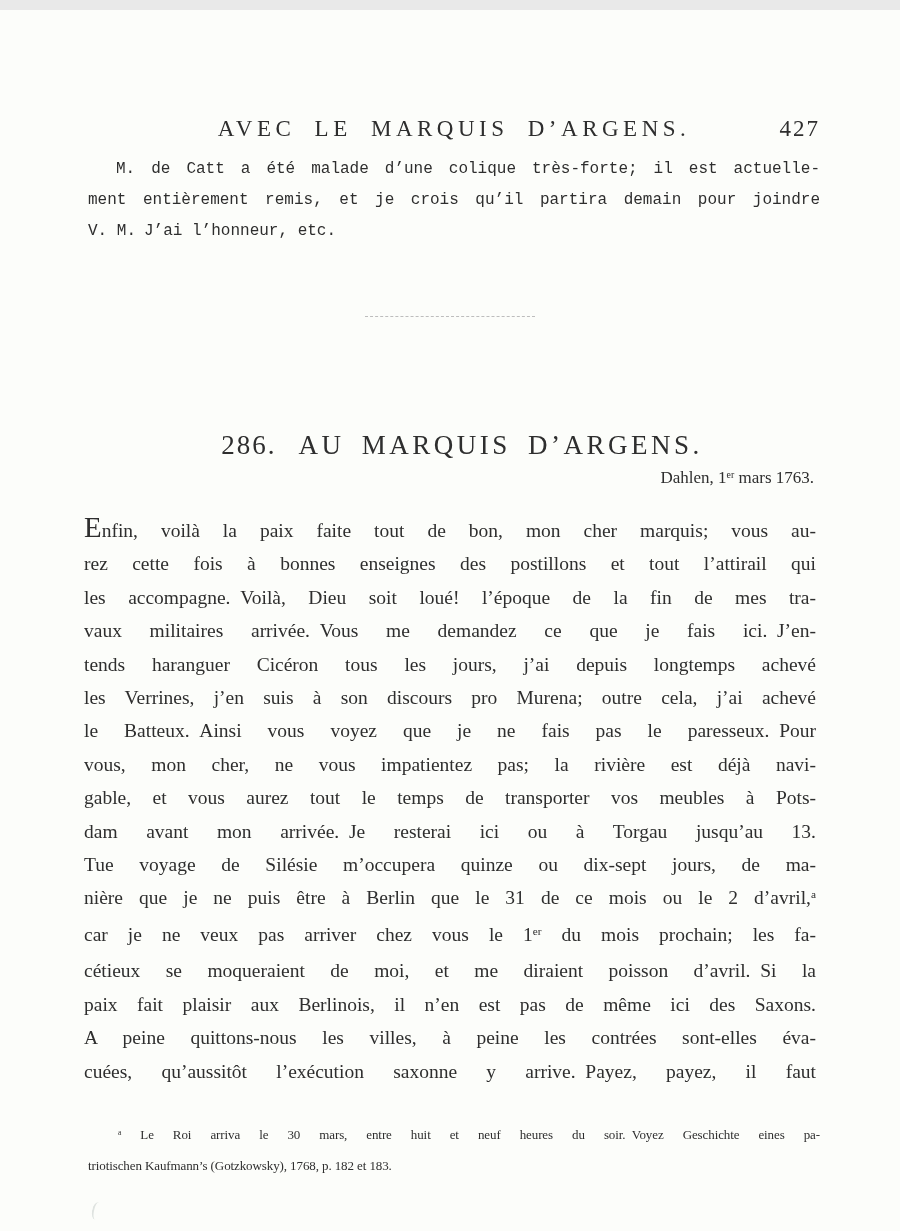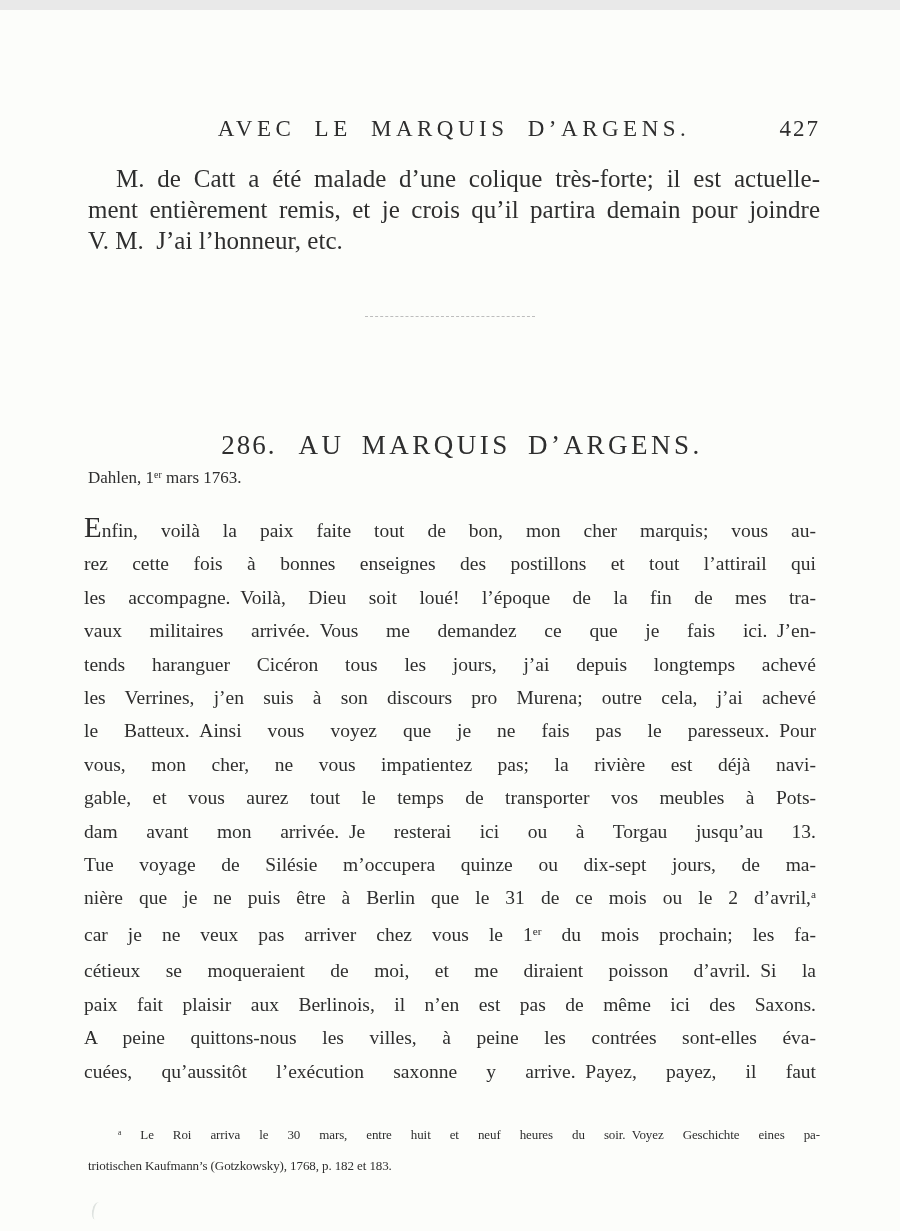--- a/index.html
+++ b/index.html
@@ -11,35 +11,35 @@
     overflow:hidden;
   }
   
   .running-header{position:absolute;top:106px;left:88px;right:80px;height:30px;}
   .header-title{
     text-align:center;font-size:23px;letter-spacing:4.5px;word-spacing:9px;
     color:var(--ink,#2e2e2e);
   }
   .page-number{position:absolute;right:0;top:0;font-size:23px;letter-spacing:2px;}
   
-  .intro{position:absolute;top:153px;left:88px;width:732px;font-size:25px;line-height:31px;}
+  .intro{position:absolute;top:144px;left:88px;width:732px;font-size:16px;line-height:31px;font-family:Liberation Mono, monospace;}
   
   .tline{text-align:justify;text-align-last:justify;}
   .tline.noj{text-align-last:auto;}
   .tline.indent{text-indent:28px;}
   
   .divider{position:absolute;top:306px;left:365px;width:170px;height:0;
     border-top:1px dashed var(--divider,#aeaeae);opacity:.8;}
   
   .letter-heading{position:absolute;top:420px;left:0;width:100%;text-align:center;
     font-size:27px;letter-spacing:3.5px;word-spacing:7px;white-space:nowrap;padding-left:12px;}
   .letter-number{margin-right:22px;letter-spacing:2px;}
   
   .dateline{position:absolute;top:458px;left:88px;width:726px;font-size:17px;}
-  .dateline .tline{text-align:left;text-align-last:auto;}
+  .dateline .tline{text-align:right;text-align-last:auto;}
   
   .body-text{position:absolute;top:504px;left:84px;width:732px;
     font-size:19.5px;line-height:33.4px;}
   
   .footnote{position:absolute;top:1110px;left:88px;width:732px;
     font-size:13px;line-height:29px;letter-spacing:-0.1px;}
   .footnote .indent{text-indent:30px;}
   
   .s-i{}
   .s-sup{font-size:58%;position:relative;top:-0.55em;vertical-align:baseline;}

